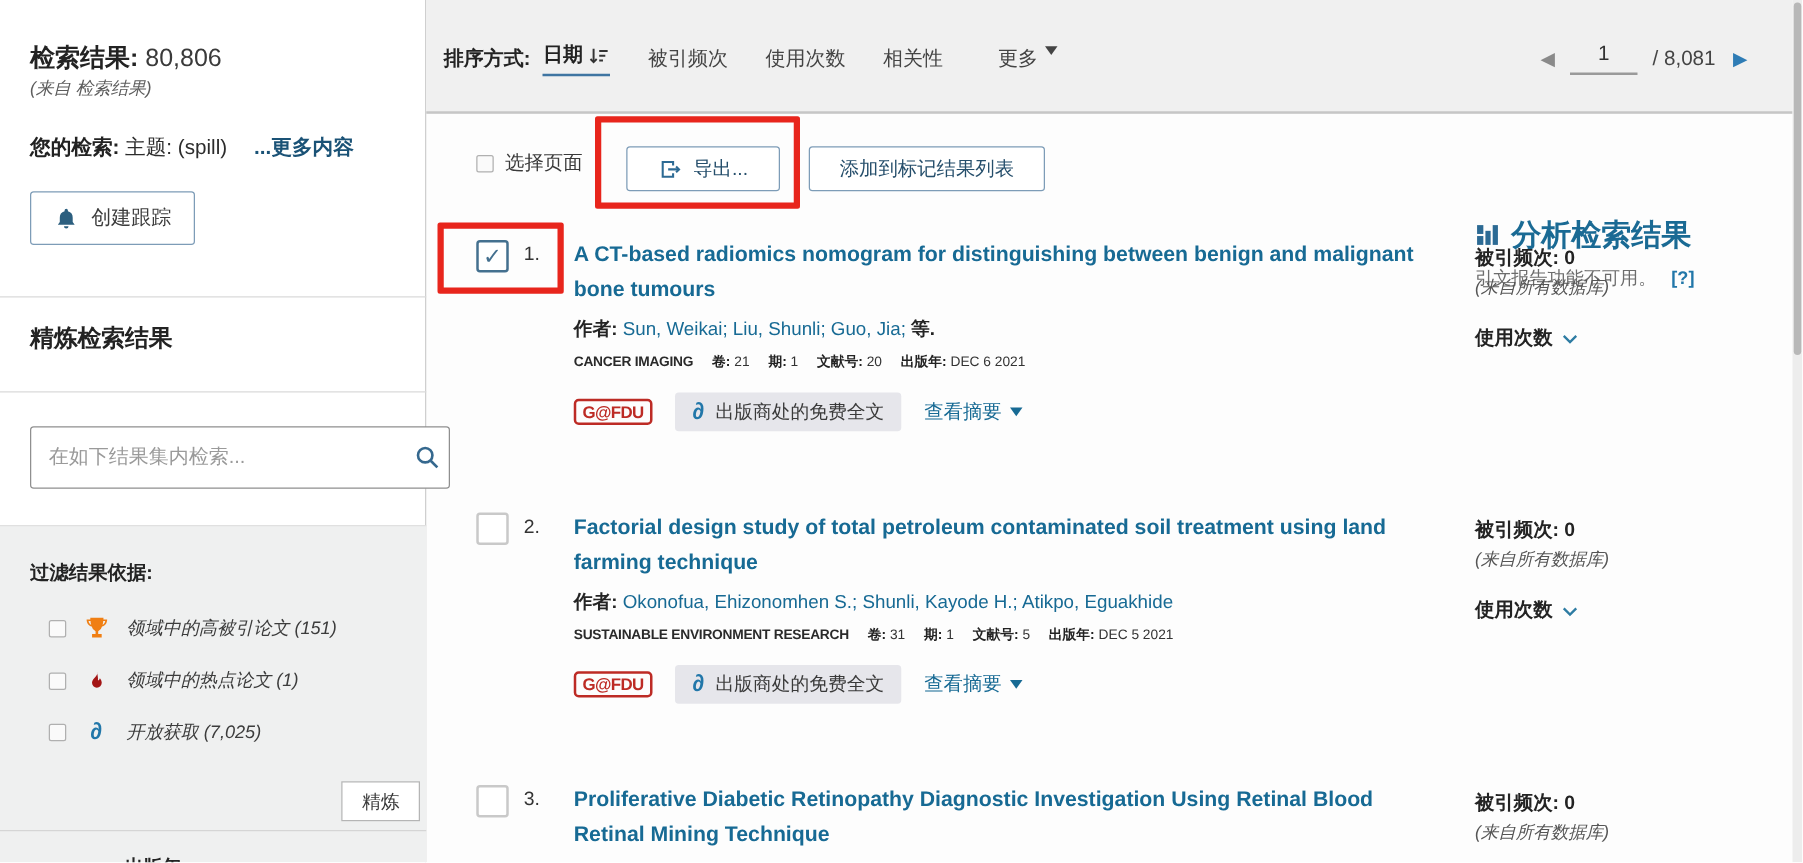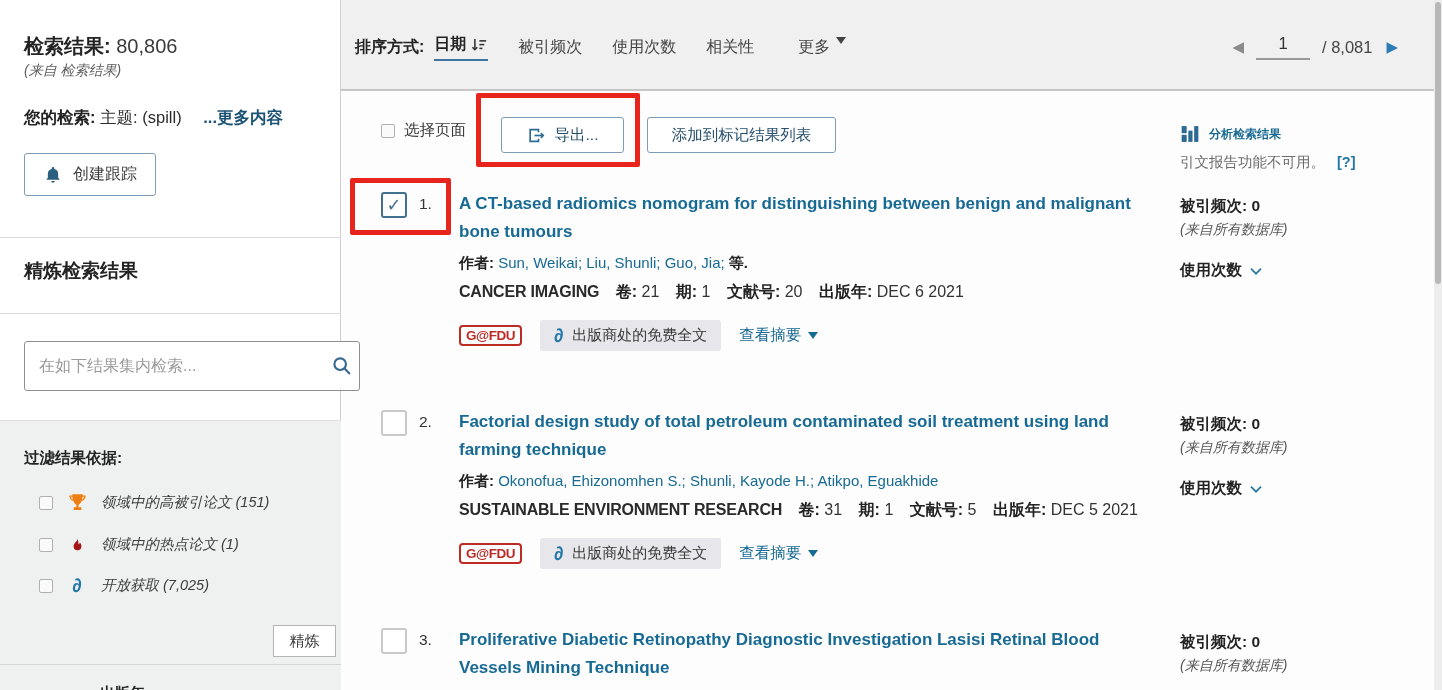--- a/index.html
+++ b/index.html
@@ -71,33 +71,33 @@
   .cb-unchecked { border:2px solid #c9c9c9; }
   .cb-checked { border:2px solid #44708f; color:#44708f; font-weight:bold; font-size:18px;
     display:flex; align-items:center; justify-content:center; }
   .r-num { width:28px; font-size:15.5px; color:#333; padding-top:5px; flex:none; }
   .r-body { flex:1; }
   .r-title { font-size:17px; font-weight:bold; color:#176a94; line-height:27.5px; max-width:700px; cursor:pointer; }
   .r-authors { margin-top:9px; font-size:15px; color:#242424; }
   .r-authors .lbl { font-weight:bold; }
   .r-authors .names { color:#176a94; cursor:pointer; }
   .r-authors .etal { font-weight:bold; }
-  .r-source { margin-top:9px; font-size:16px; color:#333; }
+  .r-source { margin-top:9px; font-size:11px; color:#333; }
   .r-source .jrnl { font-weight:bold; color:#2a2a2a; letter-spacing:-0.2px; }
   .r-source .lbl { font-weight:bold; color:#232323; margin-left:12px; }
   .r-badges { margin-top:17px; display:flex; align-items:center; gap:18px; }
   .fdu-badge { border:2px solid #bd2b25; border-radius:4px; color:#bd2b25; font-weight:bold; font-size:13.5px;
     padding:1px 5px; letter-spacing:-0.5px; cursor:pointer; }
   .fulltext-chip { background:#e6e6eb; border-radius:3px; height:31px; display:flex; align-items:center; gap:9px;
     padding:0 14px; font-size:15px; color:#3a3a3a; cursor:pointer; }
   .abstract-link { display:flex; align-items:center; gap:7px; font-size:15.5px; color:#176a94; cursor:pointer; }
   .tri-down-blue { width:0; height:0; border-left:5px solid transparent; border-right:5px solid transparent; border-top:7px solid #176a94; }
   
   .analyze { position:absolute; left:1180px; top:124px; width:250px; }
-  .analyze-title { display:flex; align-items:center; gap:9px; font-size:12px; font-weight:bold; color:#1a6a94; cursor:pointer; }
+  .analyze-title { display:flex; align-items:center; gap:9px; font-size:24px; font-weight:bold; color:#1a6a94; cursor:pointer;margin-top:48px; }
   .analyze-note { margin-top:9px; font-size:14.5px; color:#6c6c6c; }
   .analyze-note .help { color:#2277a9; font-weight:bold; margin-left:8px; cursor:pointer; }
   .cite-block { position:absolute; left:1180px; width:250px; }
   .cb-r1 { top:196px; } .cb-r2 { top:414px; } .cb-r3 { top:632px; }
   .cited-line { font-size:15.5px; font-weight:bold; color:#232323; }
   .cited-from { margin-top:4px; font-size:14px; font-style:italic; color:#555; }
   .usage-line { margin-top:21px; font-size:15.5px; font-weight:bold; color:#232323; display:flex; align-items:center; gap:6px; cursor:pointer; }
   
   .scrollbar { position:absolute; left:1434px; top:0; width:8px; height:690px; background:#ededed; }
   .scroll-thumb { position:absolute; left:1px; top:2px; width:6px; height:282px; background:#b8b8b8; border-radius:3px; cursor:grab; }
@@ -282,21 +282,21 @@
           <span class="tri-down-blue"></span>
         </span>
       </div>
     </div>
   </div>
 
   <div class="result r3">
     <span class="cb-l cb-unchecked"></span>
     <span class="r-num">3.</span>
     <div class="r-body">
-      <div class="r-title">Proliferative Diabetic Retinopathy Diagnostic Investigation Lasisi Retinal Blood Vessels Mining Technique</div>
+      <div class="r-title">Proliferative Diabetic Retinopathy Diagnostic Investigation Using Retinal Blood Retinal Mining Technique</div>
     </div>
   </div>
 
   <div class="analyze">
     <div class="analyze-title">
       <span>
         <svg width="20" height="20" viewBox="0 0 24 24" fill="#2c6a94">
             <rect x="2" y="2.5" width="6" height="8.5"></rect>
             <rect x="2" y="13" width="6" height="8.5"></rect>
             <rect x="10" y="8" width="5" height="13.5"></rect>

